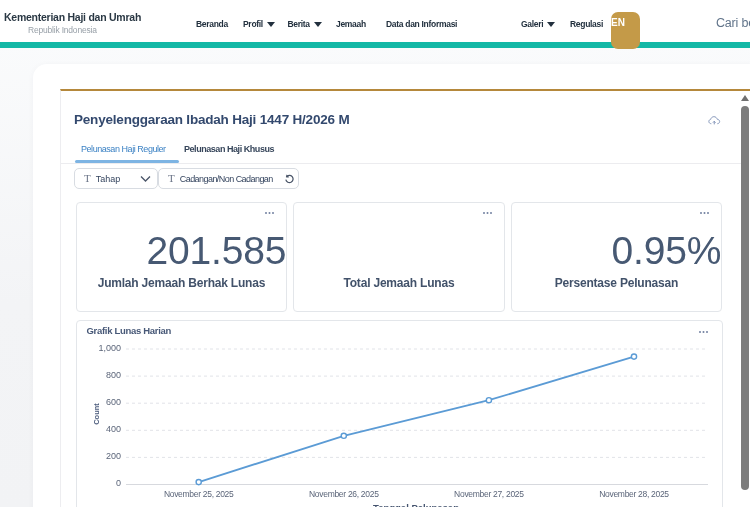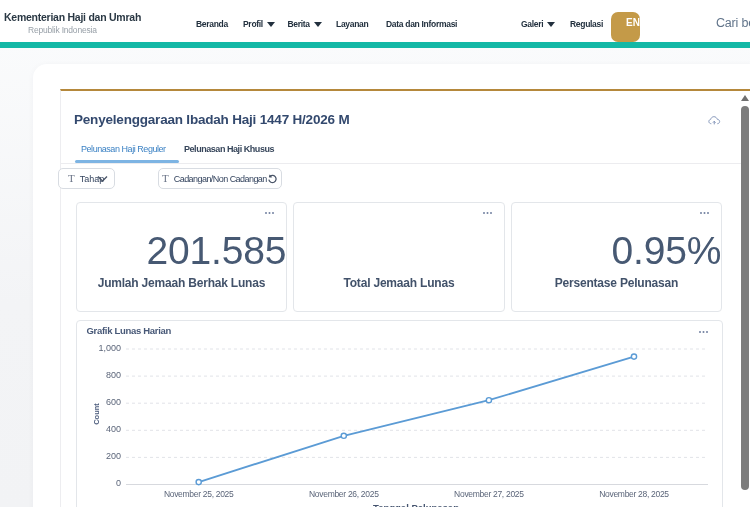--- a/index.html
+++ b/index.html
@@ -6,21 +6,21 @@
 html,body { width:750px; height:507px; overflow:hidden; font-family:"Liberation Sans",sans-serif; }
 body { position:relative; background:linear-gradient(180deg,#fbfcfd 0%,#f3f4f6 60%,#f2f3f5 100%); }
 .abs { position:absolute; }
 
 
 .header { position:absolute; left:0; top:0; width:750px; height:48px; background:#fff; border-bottom:6px solid #14b8a6; z-index:10; }
 .logo1 { position:absolute; left:4px; top:11px; font-size:10.5px; font-weight:700; color:#2a3844; letter-spacing:-0.25px; }
 .logo2 { position:absolute; left:4px; top:24.5px; font-size:8.5px; color:#98a0a8; letter-spacing:-0.2px;margin-left:24px; }
 .nav { position:absolute; top:0; height:58px; font-size:8.5px; font-weight:600; color:#22303e; line-height:48px; letter-spacing:-0.3px; }
 .caret { display:inline-block; width:0; height:0; border-left:4px solid transparent; border-right:4px solid transparent; border-top:5px solid #22303e; margin-left:4px; vertical-align:0.5px; }
-.enbtn { position:absolute; left:611px; top:12px; width:29px; height:30px; background:#c49a48; border-radius:7px; color:#fff; font-size:10px; font-weight:700; text-align:right; line-height:22px; }
+.enbtn { position:absolute; left:611px; top:12px; width:29px; height:37px; background:#c49a48; border-radius:7px; color:#fff; font-size:10px; font-weight:700; text-align:left; line-height:22px; }
 .cari { position:absolute; left:716px; top:16px; font-size:12.5px; color:#61748a; white-space:nowrap; letter-spacing:-0.2px; }
 
 
 .panel { position:absolute; left:33px; top:64px; width:720px; height:450px; background:#fff; border-radius:14px 0 0 0; box-shadow:0 1px 6px rgba(40,50,70,0.04); }
 
 
 .embed { position:absolute; left:60px; top:89px; width:690px; height:420px; background:#fff; border-top:2.5px solid #b5883b; border-left:1px solid #ededf0; }
 
 
 .cardtitle { position:absolute; left:74px; top:111.5px; font-size:13.5px; font-weight:700; color:#33496e; letter-spacing:-0.2px; }
@@ -56,45 +56,45 @@
 
 <div class="panel"></div>
 <div class="embed"></div>
 
 <div class="header">
   <div class="logo1">Kementerian Haji dan Umrah</div>
   <div class="logo2">Republik Indonesia</div>
   <div class="nav" style="left:196px;">Beranda</div>
   <div class="nav" style="left:243px;">Profil<span class="caret"></span></div>
   <div class="nav" style="left:287.5px;">Berita<span class="caret"></span></div>
-  <div class="nav" style="left:336px;">Layanan</div>
+  <div class="nav" style="left:336px;">Jemaah</div>
   <div class="nav" style="left:386px;">Data dan Informasi</div>
   <div class="nav" style="left:521px;">Galeri<span class="caret"></span></div>
   <div class="nav" style="left:570px;">Regulasi</div>
   <div class="enbtn">EN</div>
   <div class="cari">Cari ber</div>
 </div>
 
 <div class="cardtitle">Penyelenggaraan Ibadah Haji 1447 H/2026 M</div>
 <svg class="cloudicon" viewBox="0 0 15 13">
   <path d="M4 10.5 C2.3 10.5 1 9.3 1 7.8 C1 6.4 2 5.4 3.3 5.2 C3.6 3.4 5.2 2 7.1 2 C9 2 10.6 3.3 11 5.1 C12.7 5.2 14 6.4 14 7.9 C14 9.3 12.8 10.5 11.2 10.5" fill="none" stroke="#8193b8" stroke-width="1.1"></path>
   <path d="M7.5 11.3 L7.5 7.6 M5.9 9.2 L7.5 7.5 L9.1 9.2" fill="none" stroke="#8193b8" stroke-width="1.2"></path>
 </svg>
 
 <div class="tab1">Pelunasan Haji Reguler</div>
 <div class="tab2">Pelunasan Haji Khusus</div>
 <div class="tabline"></div>
 <div class="tabborder"></div>
 
-<div class="chip" style="left:58px; width:57px; padding-left:9px; letter-spacing:0;"><span class="chipT">T</span>Tahap
+<div class="chip" style="left:74px; width:84px; padding-left:9px; letter-spacing:0;"><span class="chipT">T</span>Tahap
   <svg style="position:absolute;right:6px;top:6px;" width="11" height="8" viewBox="0 0 11 8">
       <path d="M1 1.5 L5.5 6 L10 1.5" fill="none" stroke="#4a5568" stroke-width="1.3"></path>
     </svg>
 </div>
-<div class="chip" style="left:158px; width:124px; padding-left:3px; letter-spacing:-0.55px;"><span class="chipT">T</span>Cadangan/Non Cadangan
+<div class="chip" style="left:158px; width:141px; padding-left:9px; letter-spacing:-0.55px;"><span class="chipT">T</span>Cadangan/Non Cadangan
   <svg style="position:absolute;right:3.5px;top:4.5px;" width="11" height="11" viewBox="0 0 12 12">
       <path d="M2.6 3.2 A4 4 0 1 1 2 6.2" fill="none" stroke="#4a5568" stroke-width="1.4"></path>
       <path d="M2.9 0.9 L2.6 3.5 L5.2 3.5 Z" fill="#4a5568" stroke="#4a5568" stroke-width="0.5"></path>
     </svg>
 </div>
 
 <div class="stat" style="left:75.7px;">
   <div class="dots"></div>
   <div class="statnum">201.585</div>
   <div class="statlabel">Jumlah Jemaah Berhak Lunas</div>

